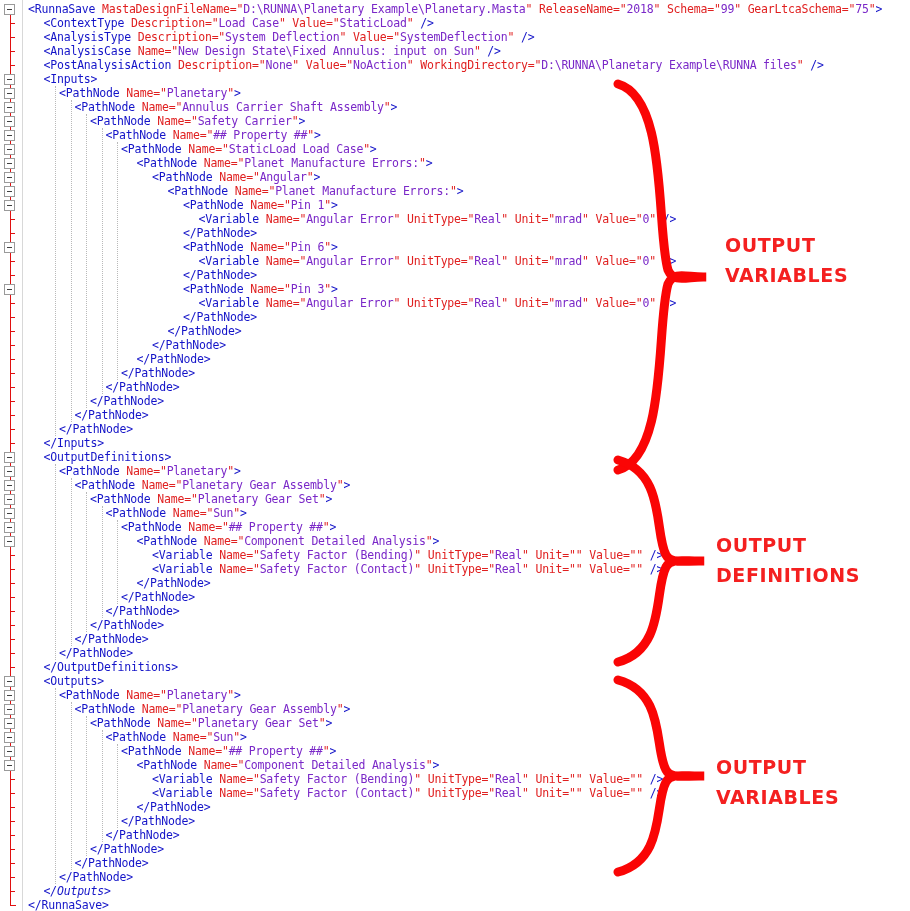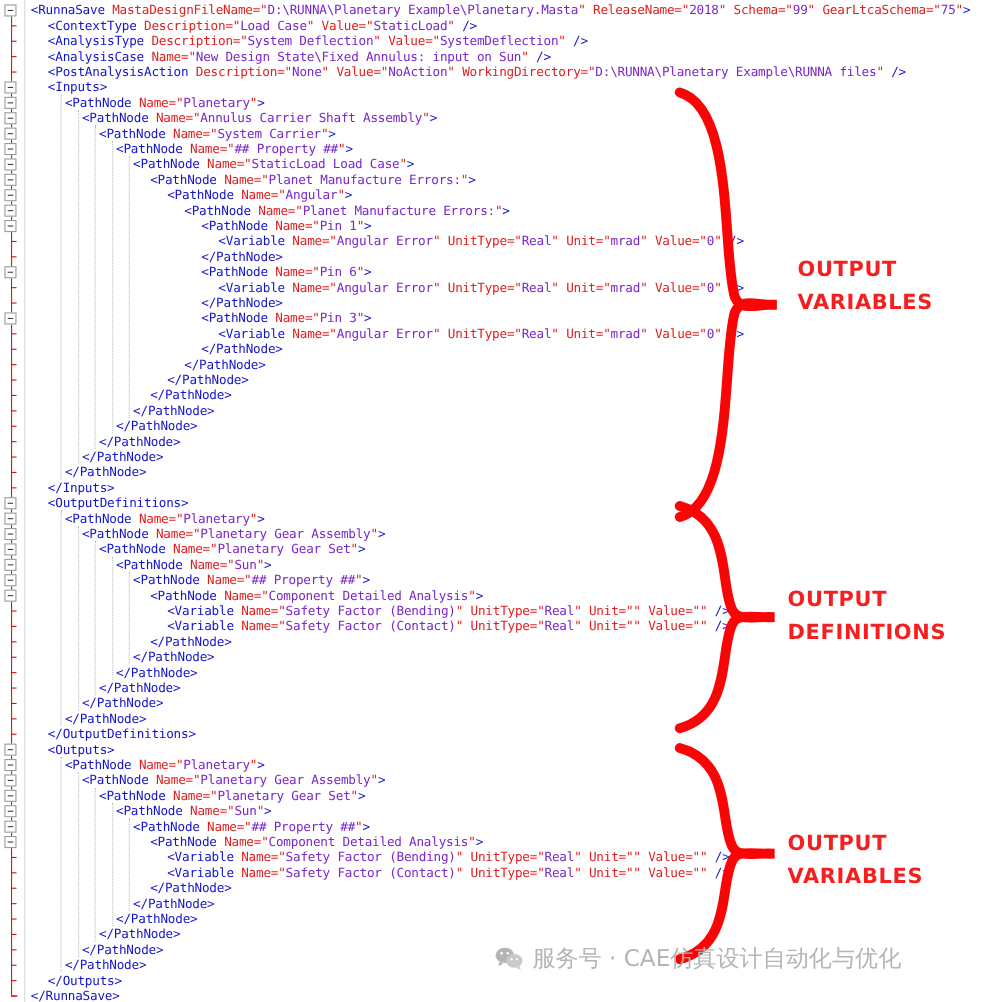--- a/index.html
+++ b/index.html
@@ -228,21 +228,21 @@
 
   <div id="code">
       <div class="line" style="top:2px; left:6px;"><span class="punct">&lt;</span><span class="tag">RunnaSave</span><span class="punct"> </span><span class="attr">MastaDesignFileName</span><span class="eqq">=</span><span class="eqq">"</span><span class="val">D:\RUNNA\Planetary Example\Planetary.Masta</span><span class="eqq">"</span><span class="punct"> </span><span class="attr">ReleaseName</span><span class="eqq">=</span><span class="eqq">"</span><span class="val">2018</span><span class="eqq">"</span><span class="punct"> </span><span class="attr">Schema</span><span class="eqq">=</span><span class="eqq">"</span><span class="val">99</span><span class="eqq">"</span><span class="punct"> </span><span class="attr">GearLtcaSchema</span><span class="eqq">=</span><span class="eqq">"</span><span class="val">75</span><span class="eqq">"</span><span class="punct">&gt;</span></div>
       <div class="line" style="top:16px; left:21.5px;"><span class="punct">&lt;</span><span class="tag">ContextType</span><span class="punct"> </span><span class="attr">Description</span><span class="eqq">=</span><span class="eqq">"</span><span class="val">Load Case</span><span class="eqq">"</span><span class="punct"> </span><span class="attr">Value</span><span class="eqq">=</span><span class="eqq">"</span><span class="val">StaticLoad</span><span class="eqq">"</span><span class="punct"> </span><span class="punct">/</span><span class="punct">&gt;</span></div>
       <div class="line" style="top:30px; left:21.5px;"><span class="punct">&lt;</span><span class="tag">AnalysisType</span><span class="punct"> </span><span class="attr">Description</span><span class="eqq">=</span><span class="eqq">"</span><span class="val">System Deflection</span><span class="eqq">"</span><span class="punct"> </span><span class="attr">Value</span><span class="eqq">=</span><span class="eqq">"</span><span class="val">SystemDeflection</span><span class="eqq">"</span><span class="punct"> </span><span class="punct">/</span><span class="punct">&gt;</span></div>
       <div class="line" style="top:44px; left:21.5px;"><span class="punct">&lt;</span><span class="tag">AnalysisCase</span><span class="punct"> </span><span class="attr">Name</span><span class="eqq">=</span><span class="eqq">"</span><span class="val">New Design State\Fixed Annulus: input on Sun</span><span class="eqq">"</span><span class="punct"> </span><span class="punct">/</span><span class="punct">&gt;</span></div>
       <div class="line" style="top:58px; left:21.5px;"><span class="punct">&lt;</span><span class="tag">PostAnalysisAction</span><span class="punct"> </span><span class="attr">Description</span><span class="eqq">=</span><span class="eqq">"</span><span class="val">None</span><span class="eqq">"</span><span class="punct"> </span><span class="attr">Value</span><span class="eqq">=</span><span class="eqq">"</span><span class="val">NoAction</span><span class="eqq">"</span><span class="punct"> </span><span class="attr">WorkingDirectory</span><span class="eqq">=</span><span class="eqq">"</span><span class="val">D:\RUNNA\Planetary Example\RUNNA files</span><span class="eqq">"</span><span class="punct"> </span><span class="punct">/</span><span class="punct">&gt;</span></div>
       <div class="line" style="top:72px; left:21.5px;"><span class="punct">&lt;</span><span class="tag">Inputs</span><span class="punct">&gt;</span></div>
       <div class="line" style="top:86px; left:37px;"><span class="punct">&lt;</span><span class="tag">PathNode</span><span class="punct"> </span><span class="attr">Name</span><span class="eqq">=</span><span class="eqq">"</span><span class="val">Planetary</span><span class="eqq">"</span><span class="punct">&gt;</span></div>
       <div class="line" style="top:100px; left:52.5px;"><span class="punct">&lt;</span><span class="tag">PathNode</span><span class="punct"> </span><span class="attr">Name</span><span class="eqq">=</span><span class="eqq">"</span><span class="val">Annulus Carrier Shaft Assembly</span><span class="eqq">"</span><span class="punct">&gt;</span></div>
-      <div class="line" style="top:114px; left:68px;"><span class="punct">&lt;</span><span class="tag">PathNode</span><span class="punct"> </span><span class="attr">Name</span><span class="eqq">=</span><span class="eqq">"</span><span class="val">System Carrier</span><span class="eqq">"</span><span class="punct">&gt;</span></div>
+      <div class="line" style="top:114px; left:68px;"><span class="punct">&lt;</span><span class="tag">PathNode</span><span class="punct"> </span><span class="attr">Name</span><span class="eqq">=</span><span class="eqq">"</span><span class="val">Safety Carrier</span><span class="eqq">"</span><span class="punct">&gt;</span></div>
       <div class="line" style="top:128px; left:83.5px;"><span class="punct">&lt;</span><span class="tag">PathNode</span><span class="punct"> </span><span class="attr">Name</span><span class="eqq">=</span><span class="eqq">"</span><span class="val">## Property ##</span><span class="eqq">"</span><span class="punct">&gt;</span></div>
       <div class="line" style="top:142px; left:99px;"><span class="punct">&lt;</span><span class="tag">PathNode</span><span class="punct"> </span><span class="attr">Name</span><span class="eqq">=</span><span class="eqq">"</span><span class="val">StaticLoad Load Case</span><span class="eqq">"</span><span class="punct">&gt;</span></div>
       <div class="line" style="top:156px; left:114.5px;"><span class="punct">&lt;</span><span class="tag">PathNode</span><span class="punct"> </span><span class="attr">Name</span><span class="eqq">=</span><span class="eqq">"</span><span class="val">Planet Manufacture Errors:</span><span class="eqq">"</span><span class="punct">&gt;</span></div>
       <div class="line" style="top:170px; left:130px;"><span class="punct">&lt;</span><span class="tag">PathNode</span><span class="punct"> </span><span class="attr">Name</span><span class="eqq">=</span><span class="eqq">"</span><span class="val">Angular</span><span class="eqq">"</span><span class="punct">&gt;</span></div>
       <div class="line" style="top:184px; left:145.5px;"><span class="punct">&lt;</span><span class="tag">PathNode</span><span class="punct"> </span><span class="attr">Name</span><span class="eqq">=</span><span class="eqq">"</span><span class="val">Planet Manufacture Errors:</span><span class="eqq">"</span><span class="punct">&gt;</span></div>
       <div class="line" style="top:198px; left:161px;"><span class="punct">&lt;</span><span class="tag">PathNode</span><span class="punct"> </span><span class="attr">Name</span><span class="eqq">=</span><span class="eqq">"</span><span class="val">Pin 1</span><span class="eqq">"</span><span class="punct">&gt;</span></div>
       <div class="line" style="top:212px; left:176.5px;"><span class="punct">&lt;</span><span class="tag">Variable</span><span class="punct"> </span><span class="attr">Name</span><span class="eqq">=</span><span class="eqq">"</span><span class="val">Angular Error</span><span class="eqq">"</span><span class="punct"> </span><span class="attr">UnitType</span><span class="eqq">=</span><span class="eqq">"</span><span class="val">Real</span><span class="eqq">"</span><span class="punct"> </span><span class="attr">Unit</span><span class="eqq">=</span><span class="eqq">"</span><span class="val">mrad</span><span class="eqq">"</span><span class="punct"> </span><span class="attr">Value</span><span class="eqq">=</span><span class="eqq">"</span><span class="val">0</span><span class="eqq">"</span><span class="punct"> </span><span class="punct">/</span><span class="punct">&gt;</span></div>
       <div class="line" style="top:226px; left:161px;"><span class="punct">&lt;</span><span class="punct">/</span><span class="tag">PathNode</span><span class="punct">&gt;</span></div>
       <div class="line" style="top:240px; left:161px;"><span class="punct">&lt;</span><span class="tag">PathNode</span><span class="punct"> </span><span class="attr">Name</span><span class="eqq">=</span><span class="eqq">"</span><span class="val">Pin 6</span><span class="eqq">"</span><span class="punct">&gt;</span></div>
       <div class="line" style="top:254px; left:176.5px;"><span class="punct">&lt;</span><span class="tag">Variable</span><span class="punct"> </span><span class="attr">Name</span><span class="eqq">=</span><span class="eqq">"</span><span class="val">Angular Error</span><span class="eqq">"</span><span class="punct"> </span><span class="attr">UnitType</span><span class="eqq">=</span><span class="eqq">"</span><span class="val">Real</span><span class="eqq">"</span><span class="punct"> </span><span class="attr">Unit</span><span class="eqq">=</span><span class="eqq">"</span><span class="val">mrad</span><span class="eqq">"</span><span class="punct"> </span><span class="attr">Value</span><span class="eqq">=</span><span class="eqq">"</span><span class="val">0</span><span class="eqq">"</span><span class="punct"> </span><span class="punct">/</span><span class="punct">&gt;</span></div>
@@ -283,21 +283,21 @@
       <div class="line" style="top:744px; left:99px;"><span class="punct">&lt;</span><span class="tag">PathNode</span><span class="punct"> </span><span class="attr">Name</span><span class="eqq">=</span><span class="eqq">"</span><span class="val">## Property ##</span><span class="eqq">"</span><span class="punct">&gt;</span></div>
       <div class="line" style="top:758px; left:114.5px;"><span class="punct">&lt;</span><span class="tag">PathNode</span><span class="punct"> </span><span class="attr">Name</span><span class="eqq">=</span><span class="eqq">"</span><span class="val">Component Detailed Analysis</span><span class="eqq">"</span><span class="punct">&gt;</span></div>
       <div class="line" style="top:772px; left:130px;"><span class="punct">&lt;</span><span class="tag">Variable</span><span class="punct"> </span><span class="attr">Name</span><span class="eqq">=</span><span class="eqq">"</span><span class="val">Safety Factor (Bending)</span><span class="eqq">"</span><span class="punct"> </span><span class="attr">UnitType</span><span class="eqq">=</span><span class="eqq">"</span><span class="val">Real</span><span class="eqq">"</span><span class="punct"> </span><span class="attr">Unit</span><span class="eqq">=</span><span class="eqq">"</span><span class="val"></span><span class="eqq">"</span><span class="punct"> </span><span class="attr">Value</span><span class="eqq">=</span><span class="eqq">"</span><span class="val"></span><span class="eqq">"</span><span class="punct"> </span><span class="punct">/</span><span class="punct">&gt;</span></div>
       <div class="line" style="top:786px; left:130px;"><span class="punct">&lt;</span><span class="tag">Variable</span><span class="punct"> </span><span class="attr">Name</span><span class="eqq">=</span><span class="eqq">"</span><span class="val">Safety Factor (Contact)</span><span class="eqq">"</span><span class="punct"> </span><span class="attr">UnitType</span><span class="eqq">=</span><span class="eqq">"</span><span class="val">Real</span><span class="eqq">"</span><span class="punct"> </span><span class="attr">Unit</span><span class="eqq">=</span><span class="eqq">"</span><span class="val"></span><span class="eqq">"</span><span class="punct"> </span><span class="attr">Value</span><span class="eqq">=</span><span class="eqq">"</span><span class="val"></span><span class="eqq">"</span><span class="punct"> </span><span class="punct">/</span><span class="punct">&gt;</span></div>
       <div class="line" style="top:800px; left:114.5px;"><span class="punct">&lt;</span><span class="punct">/</span><span class="tag">PathNode</span><span class="punct">&gt;</span></div>
       <div class="line" style="top:814px; left:99px;"><span class="punct">&lt;</span><span class="punct">/</span><span class="tag">PathNode</span><span class="punct">&gt;</span></div>
       <div class="line" style="top:828px; left:83.5px;"><span class="punct">&lt;</span><span class="punct">/</span><span class="tag">PathNode</span><span class="punct">&gt;</span></div>
       <div class="line" style="top:842px; left:68px;"><span class="punct">&lt;</span><span class="punct">/</span><span class="tag">PathNode</span><span class="punct">&gt;</span></div>
       <div class="line" style="top:856px; left:52.5px;"><span class="punct">&lt;</span><span class="punct">/</span><span class="tag">PathNode</span><span class="punct">&gt;</span></div>
       <div class="line" style="top:870px; left:37px;"><span class="punct">&lt;</span><span class="punct">/</span><span class="tag">PathNode</span><span class="punct">&gt;</span></div>
-      <div class="line" style="top:884px; left:21.5px;"><span class="punct">&lt;</span><span class="punct">/</span><span class="tag">Outputs</span><span class="punct">&gt;</span></div>
+      <div class="line" style="top:884px; left:21.5px;font-style:italic;"><span class="punct">&lt;</span><span class="punct">/</span><span class="tag">Outputs</span><span class="punct">&gt;</span></div>
       <div class="line" style="top:898px; left:6px;"><span class="punct">&lt;</span><span class="punct">/</span><span class="tag">RunnaSave</span><span class="punct">&gt;</span></div>
     </div>
 
   <svg class="brace" width="120" height="400" style="left:610px; top:78px;" viewBox="0 0 120 400">
     <path d="M 8 6 C 58 20, 46 150, 58 192 C 64 206, 78 198, 96 199 C 78 200, 64 192, 58 206 C 46 248, 58 378, 8 392" fill="none" stroke="#fa0505" stroke-width="9" stroke-linecap="round"></path>
   </svg>
 
   <svg class="brace" width="120" height="215" style="left:610px; top:455px;" viewBox="0 0 120 215">
     <path d="M 8 5 C 56 18, 44 78, 56 100 C 61 110, 76 105, 94 106 C 76 107, 61 102, 56 112 C 44 134, 56 194, 8 207" fill="none" stroke="#fa0505" stroke-width="9" stroke-linecap="round"></path>
   </svg>
@@ -305,29 +305,14 @@
   <svg class="brace" width="120" height="205" style="left:610px; top:675px;" viewBox="0 0 120 205">
     <path d="M 8 5 C 56 18, 44 74, 56 95 C 61 105, 76 100, 94 101 C 76 102, 61 97, 56 107 C 44 128, 56 184, 8 197" fill="none" stroke="#fa0505" stroke-width="9" stroke-linecap="round"></path>
   </svg>
 
   <div class="anno-label" style="left:725px; top:230px;"><span>OUTPUT</span><br><span>VARIABLES</span></div>
 
   <div class="anno-label" style="left:716px; top:530px;"><span>OUTPUT</span><br><span>DEFINITIONS</span></div>
 
   <div class="anno-label" style="left:716px; top:752px;"><span>OUTPUT</span><br><span>VARIABLES</span></div>
 
-  <div id="watermark">
-    <span class="wechat-glyph">
-      <svg width="26" height="22" viewBox="0 0 26 22">
-        <ellipse cx="9" cy="8.5" rx="8.5" ry="7" fill="#b4b4b4"></ellipse>
-        <path d="M 4 14 L 3 18.5 L 7.5 16 Z" fill="#b4b4b4"></path>
-        <ellipse cx="17.5" cy="13.5" rx="7.5" ry="6.2" fill="#c9c9c9"></ellipse>
-        <path d="M 22 18.5 L 23.5 21.5 L 19.5 20 Z" fill="#c9c9c9"></path>
-        <circle cx="6" cy="6.5" r="1.15" fill="#ffffff"></circle>
-        <circle cx="11.6" cy="6.5" r="1.15" fill="#ffffff"></circle>
-        <circle cx="15" cy="12" r="1" fill="#ffffff"></circle>
-        <circle cx="20" cy="12" r="1" fill="#ffffff"></circle>
-      </svg>
-    </span>
-    <span>服务号 · CAE仿真设计自动化与优化</span>
-  </div>
 
 </div>
 
 </body></html>

